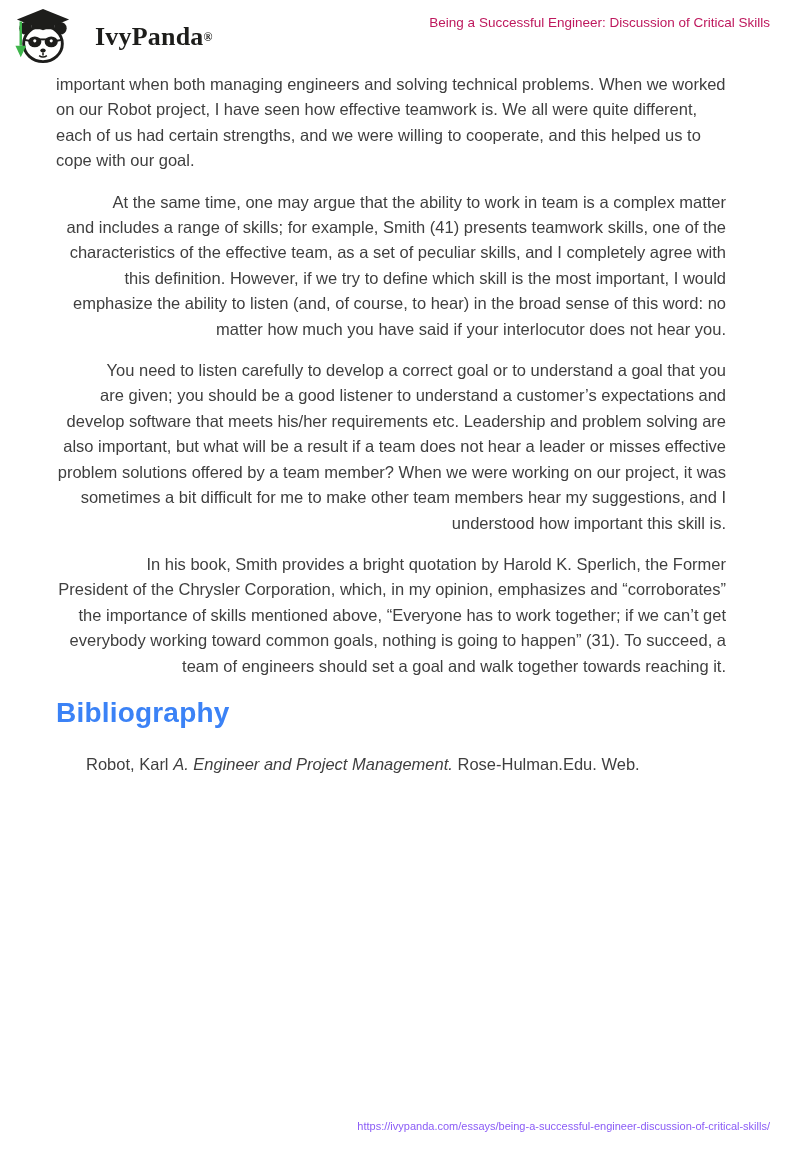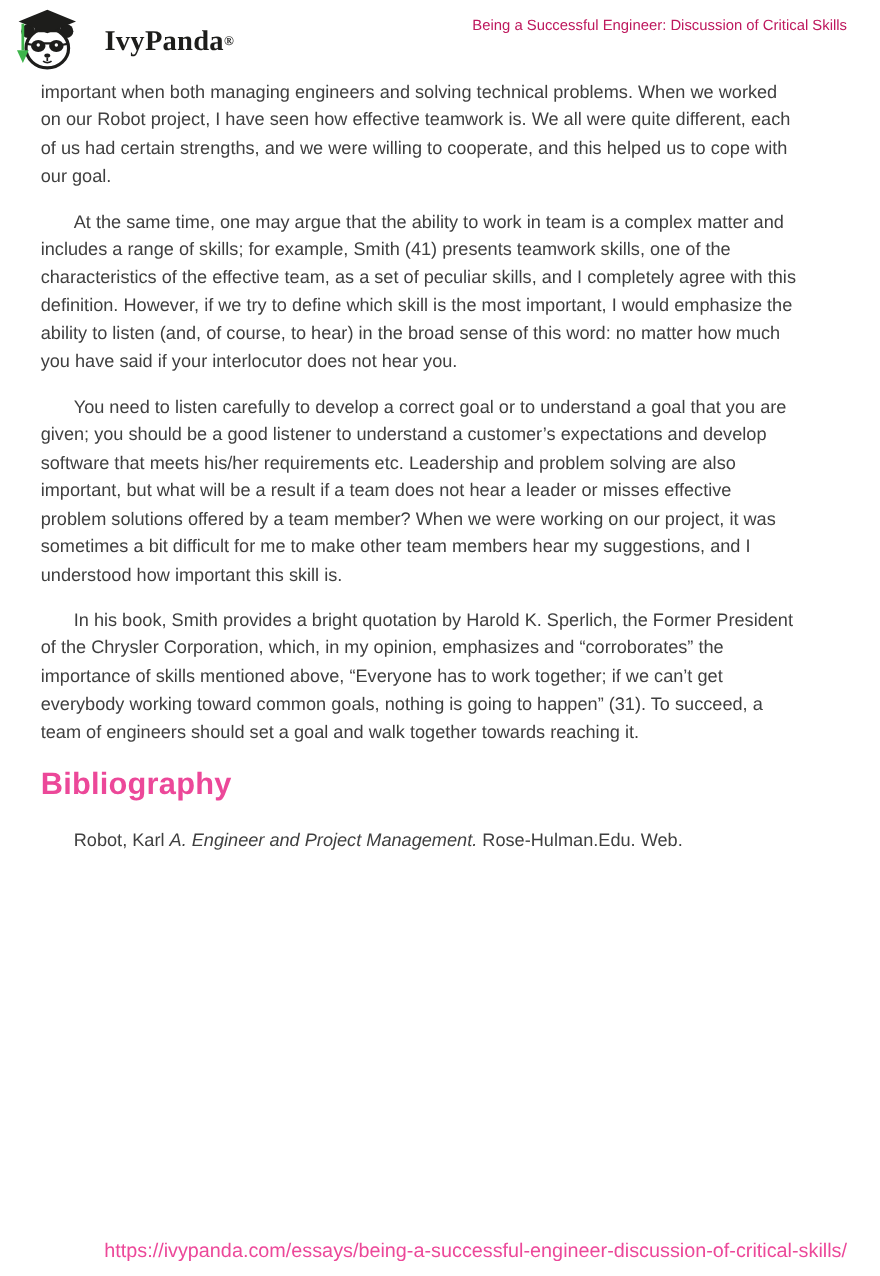--- a/index.html
+++ b/index.html
@@ -43,44 +43,44 @@
     line-height: 1;
   }
   .running-title {
     margin-top: 7px;
     font-size: 13.5px;
     color: #be185d;
     text-align: center;
   }
   
   .content {
-    padding: 2px 74px 0 37px;
+    padding: 2px 74px 0 56px;
     color: #3f3f3f;
     font-size: 16.5px;
     line-height: 25.4px;
   }
   .content p { margin: 0 0 16px 0; }
-  .content p.indent { text-indent: 30px; }
+  .content p.indent { text-indent: 30px; text-align: right; }
   .bib-heading {
     font-size: 28px;
     font-weight: 700;
-    color: #ec4899;
+    color: #3b82f6;
     line-height: 36px;
     margin: 6px 0 21px 0;
     letter-spacing: 0.2px;
   }
   .bib-entry { text-indent: 30px; }
   .bib-entry em { font-style: italic; }
   
   .footer {
     position: absolute;
     right: 30px;
-    bottom: 12px;
-    font-size: 18px;
-    color: #ec4899;
+    bottom: 28px;
+    font-size: 11px;
+    color: #8b5cf6;
   }
 </style>
 </head>
 <body>
 
 <div class="page">
 
   <div class="header">
     <div class="logo">
       <span>

